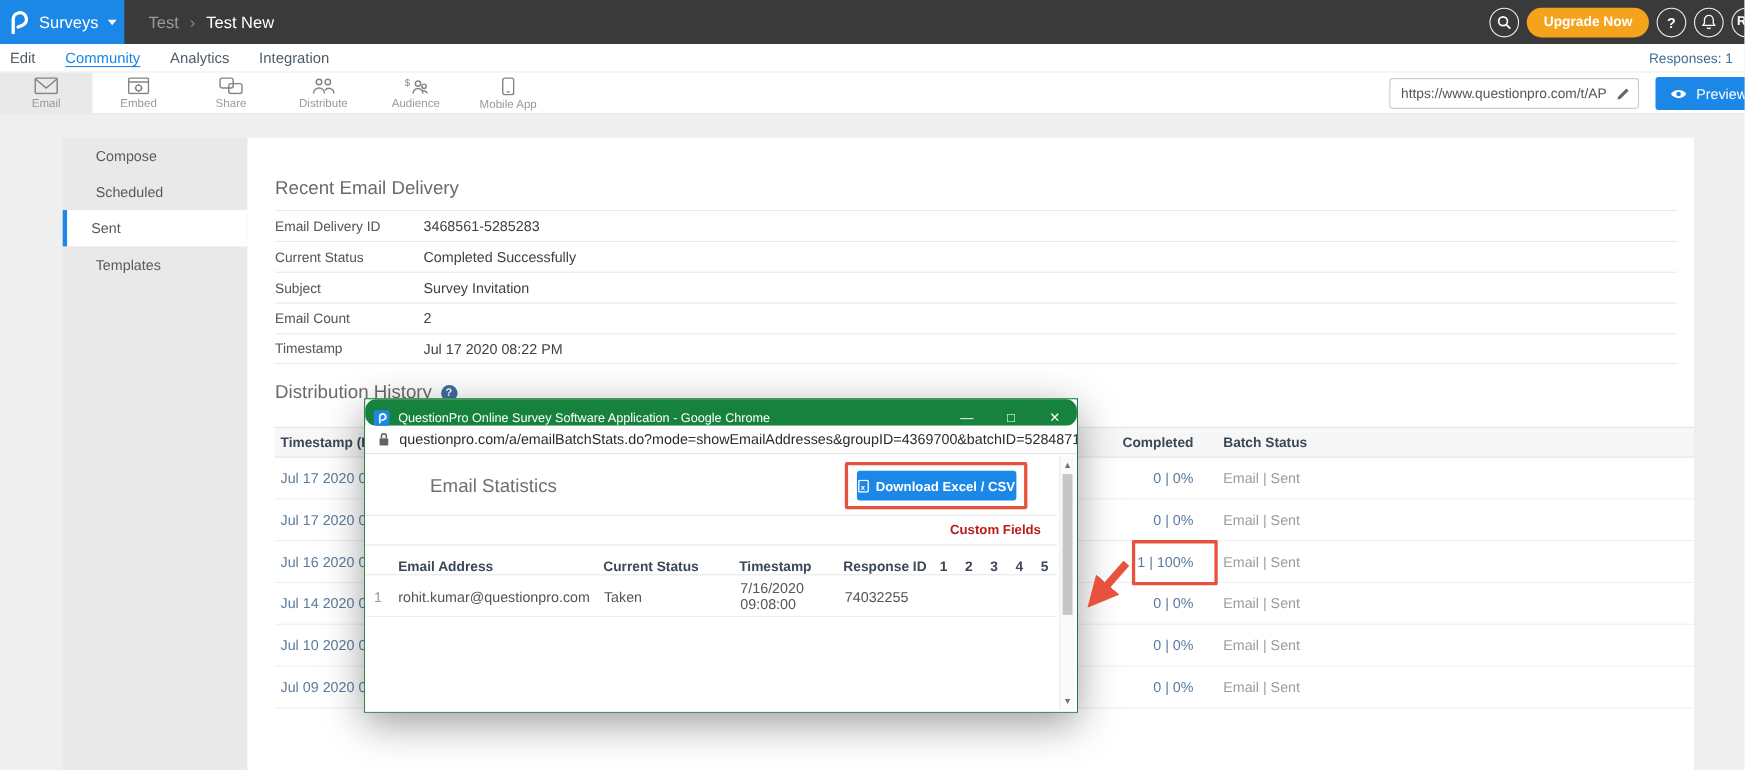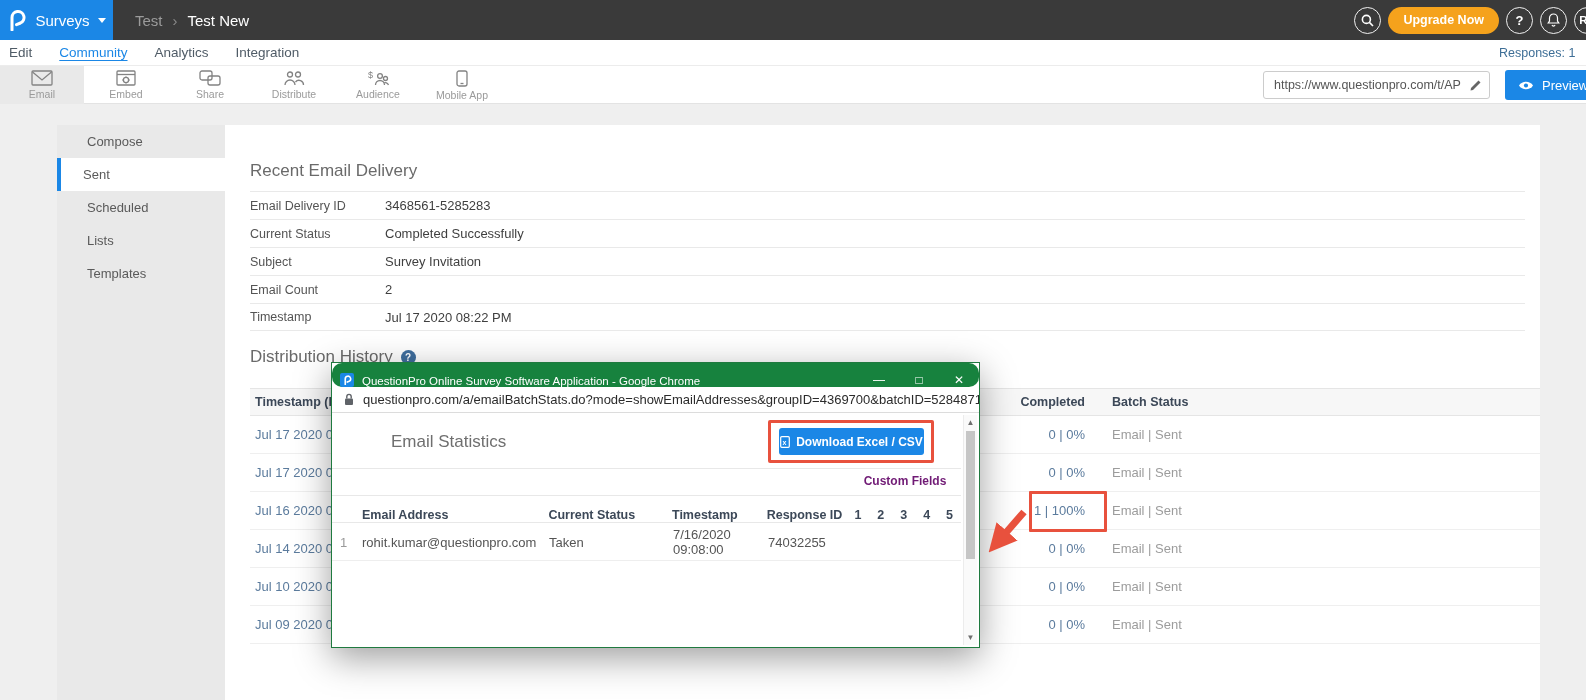--- a/index.html
+++ b/index.html
@@ -73,21 +73,21 @@
   .tb-logo { width:14px; height:14px; background:#1b87e6; border-radius:2px; margin-left:8px; display:flex; align-items:center; justify-content:center; flex:none; }
   .tb-title { font-size:11.5px; margin-left:8px; white-space:nowrap; }
   .tb-controls { margin-left:auto; display:flex; }
   .tb-btn { width:40px; text-align:center; font-size:12px; cursor:pointer; }
   .addressbar { height:26px; background:#fff; border-bottom:1px solid #dcdcdc; display:flex; align-items:center; padding-left:12px; gap:9px; }
   .addr-text { font-size:13px; color:#2b2b2b; white-space:nowrap; overflow:hidden; padding-right:8px; }
   .popup-body { position:relative; height:234px; background:#fff; }
   #stats-heading { position:absolute; left:59px; top:19px; font-size:17px; color:#6f6f6f; }
   .download-btn { position:absolute; left:447px; top:15px; height:27px; width:145px; background:#1b87e6; border-radius:3px; color:#fff; font-size:12px; font-weight:bold; display:flex; align-items:center; justify-content:center; gap:6px; cursor:pointer; }
   .popup-divider { position:absolute; left:0; right:18px; top:55px; border-top:1px solid #e8e8e8; }
-  #custom-fields { position:absolute; left:527px; top:61px; width:92px; text-align:center; font-size:12px; font-weight:bold; color:#701a75; }
+  #custom-fields { position:absolute; left:527px; top:61px; width:92px; text-align:center; font-size:12px; font-weight:bold; color:#b91c1c; }
   .stats-header { position:absolute; left:0; right:18px; top:82px; height:28px; border-top:1px solid #e8e8e8; border-bottom:1px solid #e8e8e8; display:flex; align-items:flex-end; font-size:12.5px; font-weight:bold; color:#3c4858; }
   .stats-row { position:absolute; left:0; right:18px; top:111px; height:37px; border-bottom:1px solid #eee; display:flex; align-items:center; font-size:13px; color:#545454; }
   .sh-email { margin-left:30px; width:187px; } .sh-status { width:124px; } .sh-ts { width:95px; } .sh-rid { width:80px; }
   .sh-n { width:23px; text-align:center; }
   .sr-index { margin-left:8px; width:22px; color:#9a9a9a; }
   .sr-email { width:187px; } .sr-status { width:124px; } .sr-ts { width:95px; } .sr-rid { width:80px; }
   .popup-scroll { position:absolute; right:2px; top:2px; bottom:2px; width:14px; background:#fafafa; border-left:1px solid #ececec; }
   .scroll-arrow { position:absolute; left:0; right:0; height:13px; text-align:center; font-size:8px; color:#6e6e6e; line-height:13px; cursor:pointer; }
   .scroll-arrow.up { top:1px; } .scroll-arrow.down { bottom:1px; }
   .scroll-thumb { position:absolute; left:2px; right:2px; top:16px; height:128px; background:#c6c6c6; cursor:pointer; }
@@ -223,23 +223,22 @@
           <path d="M1 5.5 C4 .5 12 .5 15 5.5 C12 10.5 4 10.5 1 5.5 z" fill="#fff" stroke="none"></path>
           <circle cx="8" cy="5.5" r="2.1" fill="#1b87e6" stroke="none"></circle>
         </svg>
     </span>
     <span>Preview</span>
   </div>
 </div>
 
 <div class="sidebar">
   <div class="side-item">Compose</div>
+  <div class="side-item">Scheduled</div>
   <div class="side-item active">Sent</div>
-  <div class="side-item">Scheduled</div>
-  <div class="side-item">Lists</div>
   <div class="side-item">Templates</div>
 </div>
 
 <div class="content">
   <div class="section-title" id="recent-title">Recent Email Delivery</div>
 
   <div class="kv-table">
     <div class="kv-row">
       <span class="kv-label">Email Delivery ID</span>
       <span class="kv-value">3468561-5285283</span>

